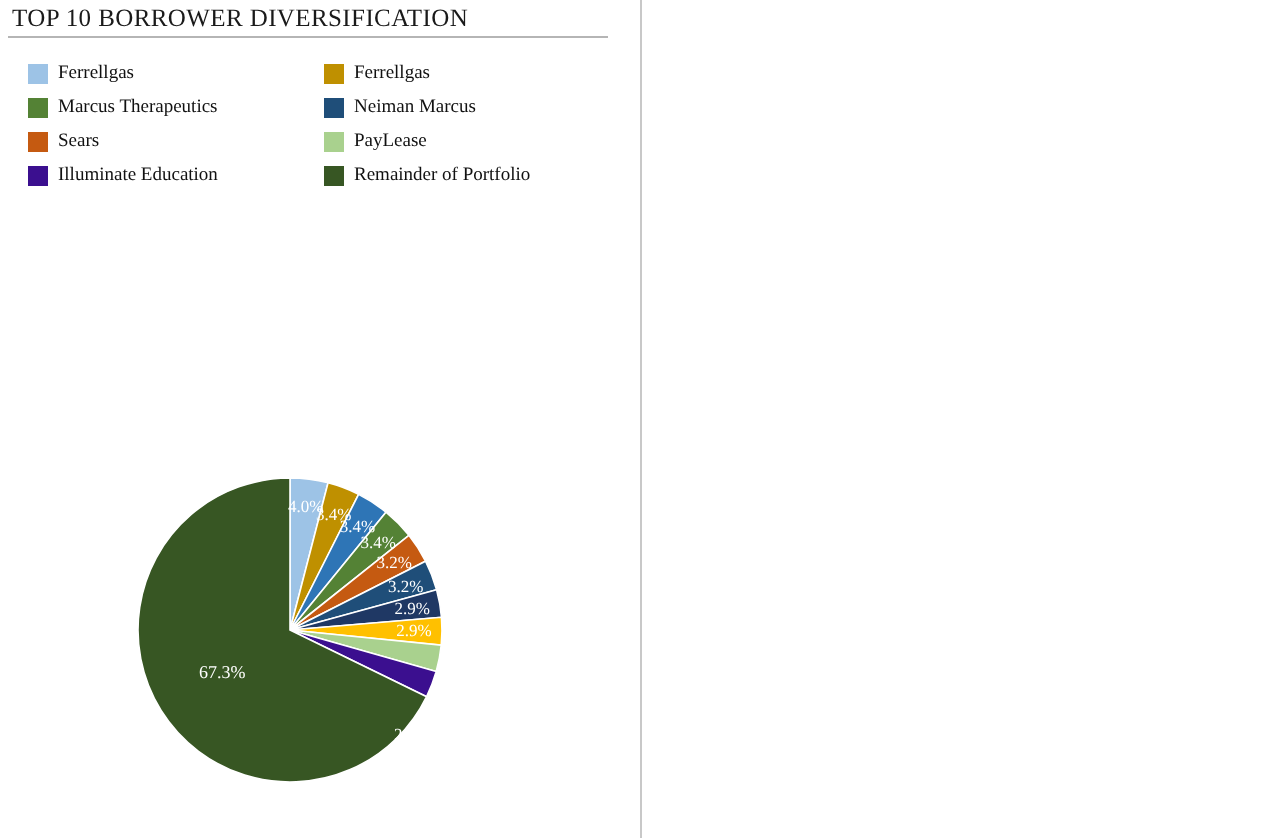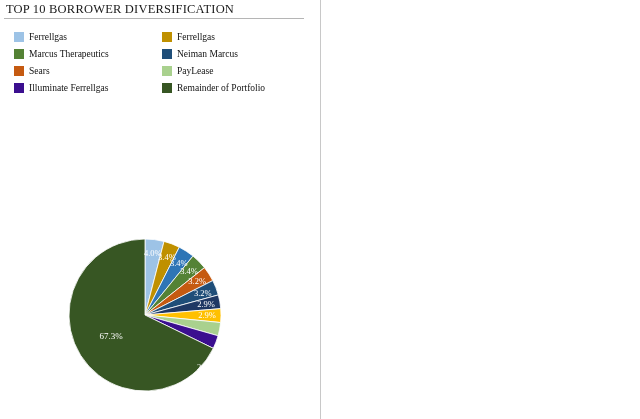--- a/index.html
+++ b/index.html
@@ -132,21 +132,21 @@
         <div class="legend-item">
           <span class="swatch" style="background: rgb(197, 90, 17);"></span>
           <span class="legend-label">Sears</span>
         </div>
         <div class="legend-item">
           <span class="swatch" style="background: rgb(169, 209, 142);"></span>
           <span class="legend-label">PayLease</span>
         </div>
         <div class="legend-item">
           <span class="swatch" style="background: rgb(59, 15, 143);"></span>
-          <span class="legend-label">Illuminate Ferrellgas</span>
+          <span class="legend-label">Illuminate Education</span>
         </div>
         <div class="legend-item">
           <span class="swatch" style="background: rgb(55, 86, 35);"></span>
           <span class="legend-label">Remainder of Portfolio</span>
         </div>
       </div>
 
     <div class="pie-wrap pie-left">
       <svg width="250" height="200" viewBox="0 0 250 200">
         <g id="pie-left-slices">

